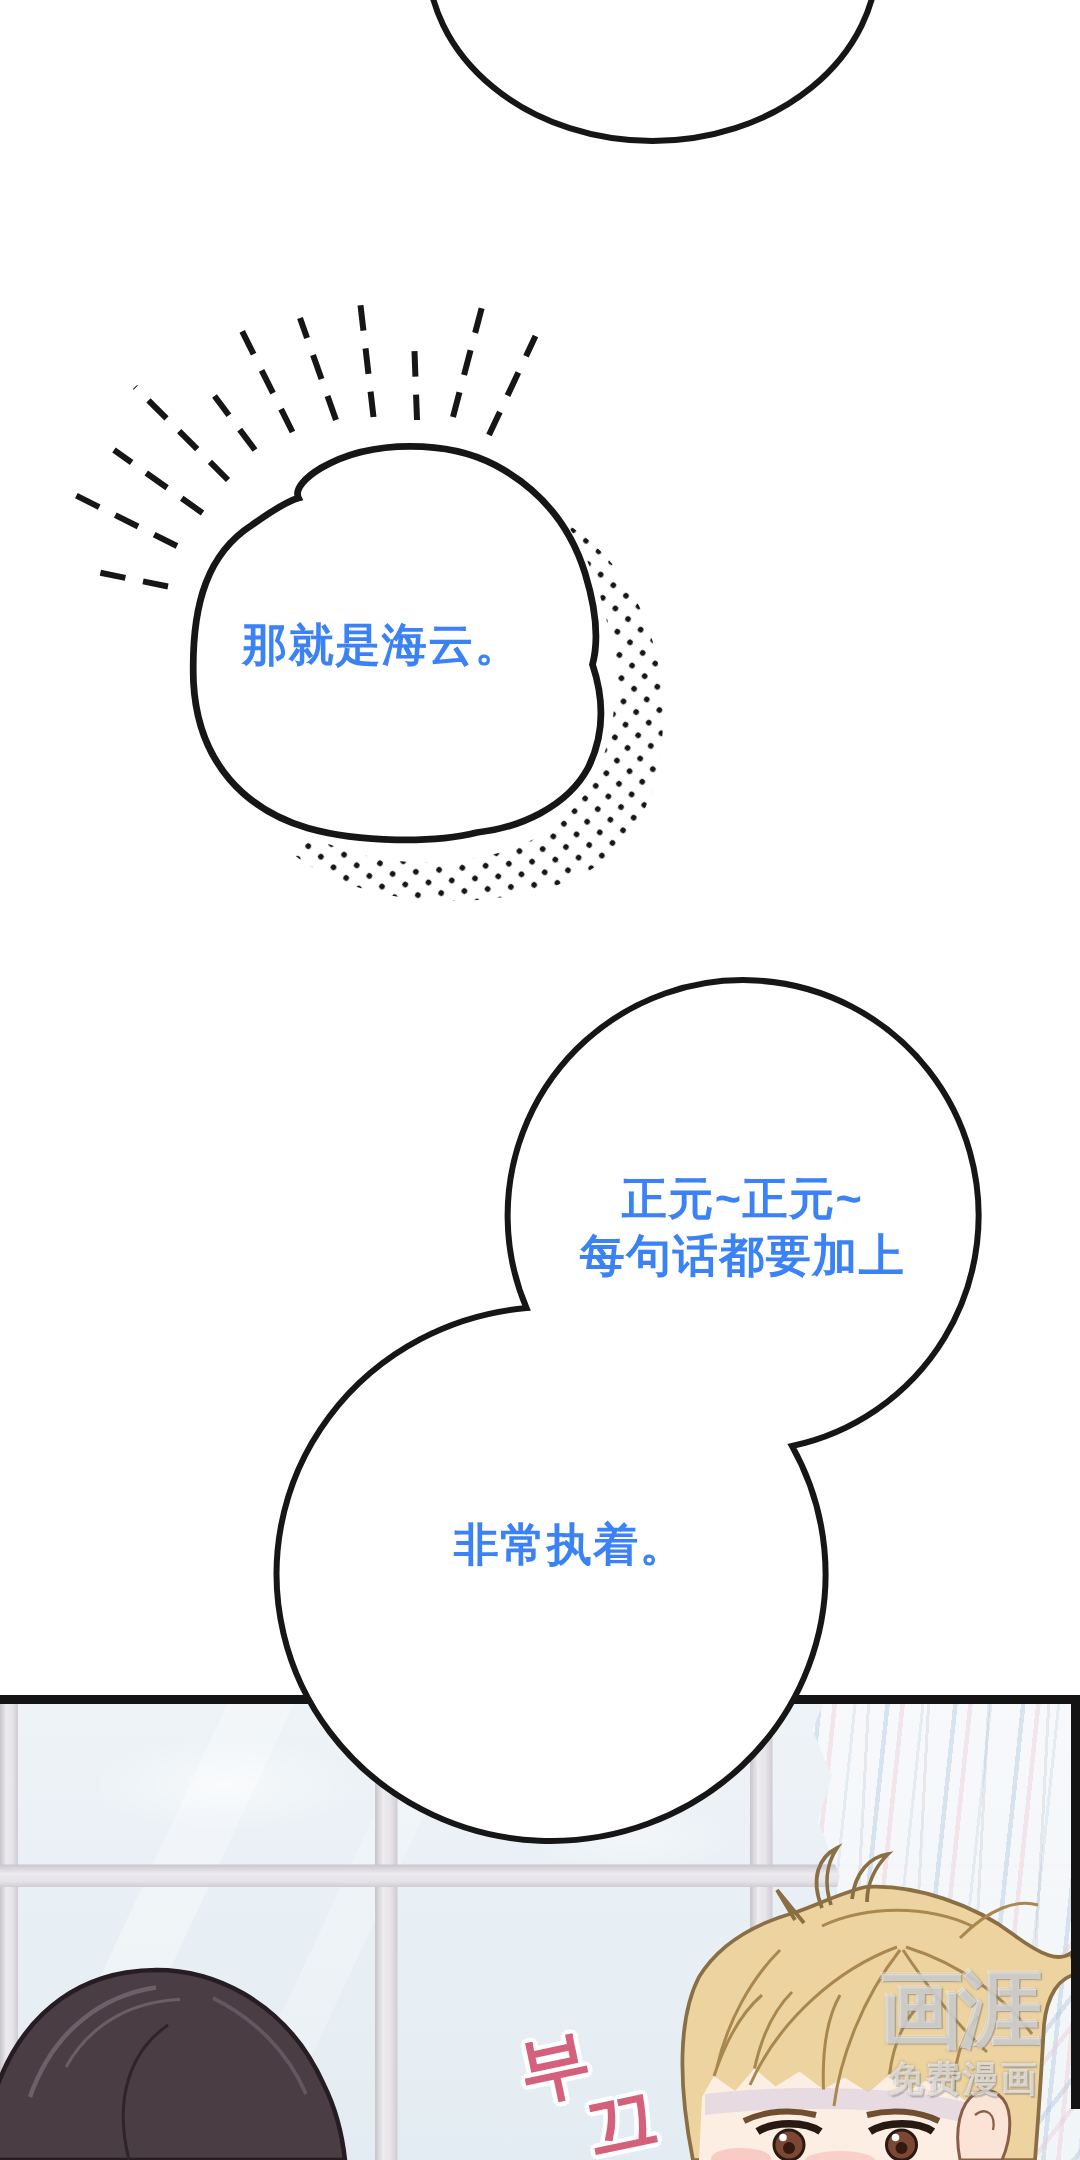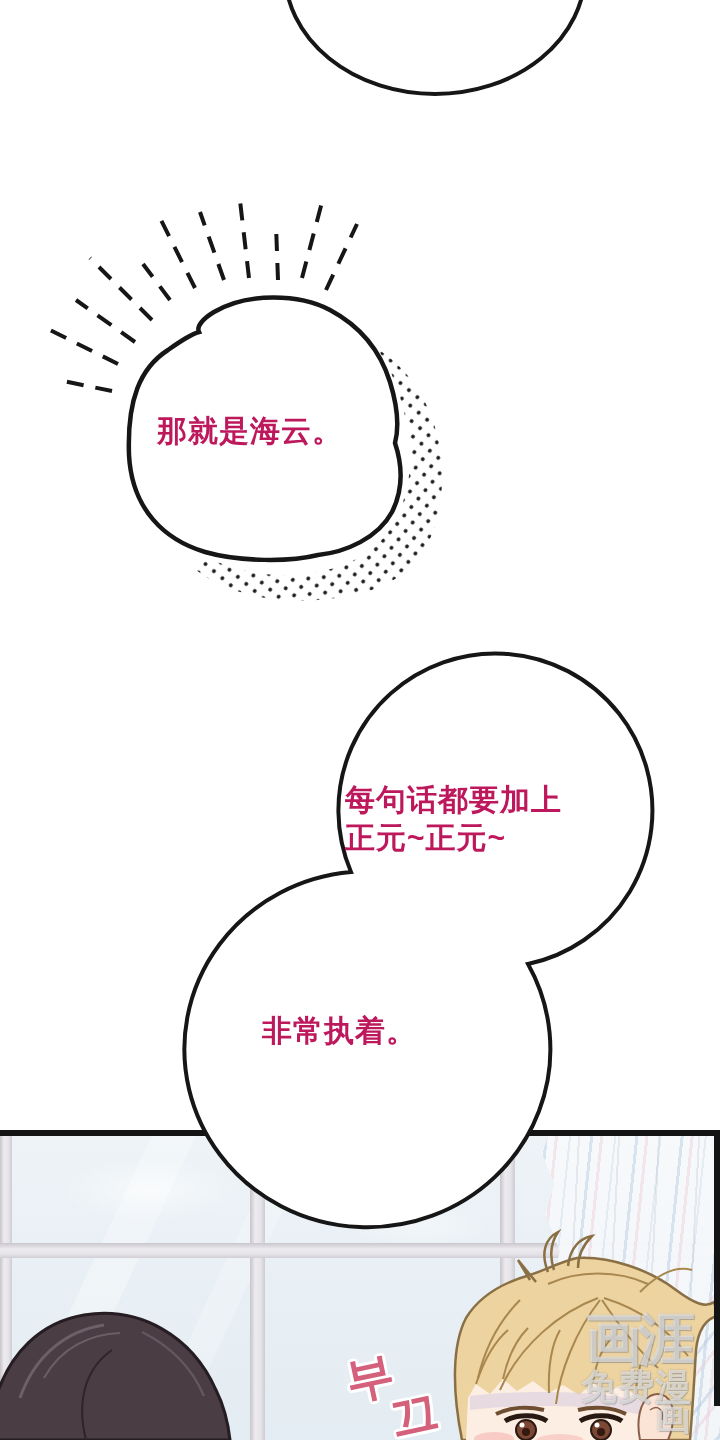--- a/index.html
+++ b/index.html
@@ -4,22 +4,22 @@
 <style>
   html,body{margin:0;padding:0;background:#ffffff;}
   .page{
     position:relative;width:720px;height:1440px;overflow:hidden;
     background:#ffffff;font-family:"Liberation Sans",sans-serif;
   }
   
   .art{position:absolute;left:0;top:0;z-index:5;pointer-events:none;}
   
   .btxt{
-    position:absolute;z-index:6;color:#be185d;font-weight:bold;
-    font-size:30px;line-height:38px;letter-spacing:1px;
+    position:absolute;z-index:6;color:#3b82f6;font-weight:bold;
+    font-size:30px;line-height:38px;text-align:center;letter-spacing:1px;
   }
   .t-cloud{left:157px;top:412px;width:195px;}
   .t-double{left:345px;top:781px;width:300px;}
   .t-bottom{left:262px;top:1012px;width:236px;}
   
   .panel{position:absolute;left:0;top:1130px;width:720px;height:310px;z-index:1;overflow:hidden;}
   .glass{
     position:absolute;left:0;top:0;width:720px;height:310px;
     background:
       radial-gradient(130px 45px at 150px 60px, rgba(255,255,255,.55), transparent 70%),
@@ -70,21 +70,21 @@
   .watermark{
     position:absolute;left:560px;top:1310px;width:132px;z-index:8;
     text-align:right;pointer-events:none;
   }
   .wm-logo{
     font-size:56px;line-height:60px;font-weight:bold;letter-spacing:-3px;
     color:rgba(250,250,250,.55);
     text-shadow:0 0 2px rgba(110,110,110,.55),1px 1px 0 rgba(125,125,125,.40),-1px -1px 0 rgba(255,255,255,.45);
   }
   .wm-tag{
-    font-size:36px;line-height:30px;font-weight:bold;letter-spacing:1px;margin-top:2px;
+    font-size:24px;line-height:30px;font-weight:bold;letter-spacing:1px;margin-top:2px;
     color:rgba(250,250,250,.60);
     text-shadow:0 0 2px rgba(110,110,110,.50),1px 1px 0 rgba(125,125,125,.35);
   }
 </style>
 </head>
 <body>
 
 <div class="page">
 
   <div class="panel">
@@ -181,22 +181,22 @@
 
     <path d="M 382 352 C 430 385 452 450 438 515 C 428 560 398 586 356 594 C 300 608 235 600 196 570 L 205 556 C 248 580 322 584 368 552 C 404 526 418 472 406 420 C 398 384 388 364 378 350 Z" fill="url(#ht)"></path>
 
     <path d="M 129 455 C 127 400 140 368 168 350 C 182 340 192 334 199 332 C 196 326 204 318 214 312 C 248 292 300 294 330 310 C 360 326 380 350 390 382 C 398 408 399 428 395 443 C 404 470 402 492 392 512 C 378 538 346 552 318 555 C 290 562 240 562 205 552 C 165 540 132 510 129 455 Z" fill="#ffffff" stroke="#161616" stroke-width="4.5"></path>
 
     <path d="M 351 872 A 157 157 0 1 1 528 964 A 183 178 0 1 1 351 872 Z" fill="#ffffff" stroke="#161616" stroke-width="4"></path>
   </svg>
 
   <div class="btxt t-cloud">那就是海云。</div>
   <div class="btxt t-double">
+    <div>正元~正元~</div>
     <div>每句话都要加上</div>
-    <div>正元~正元~</div>
   </div>
   <div class="btxt t-bottom">非常执着。</div>
 
   <div class="sfx">
     <span>부</span>
     <span>끄</span>
   </div>
 
   <div class="watermark">
     <div class="wm-logo">画涯</div>

